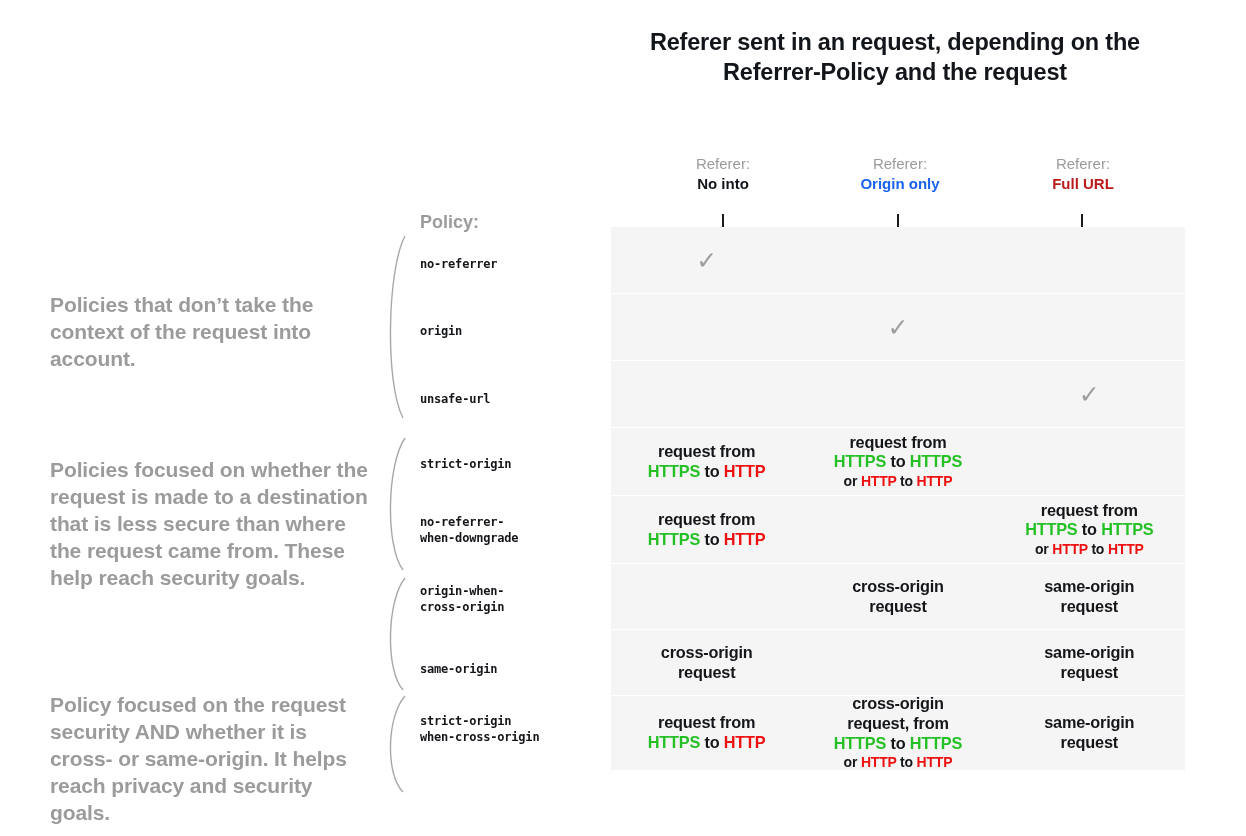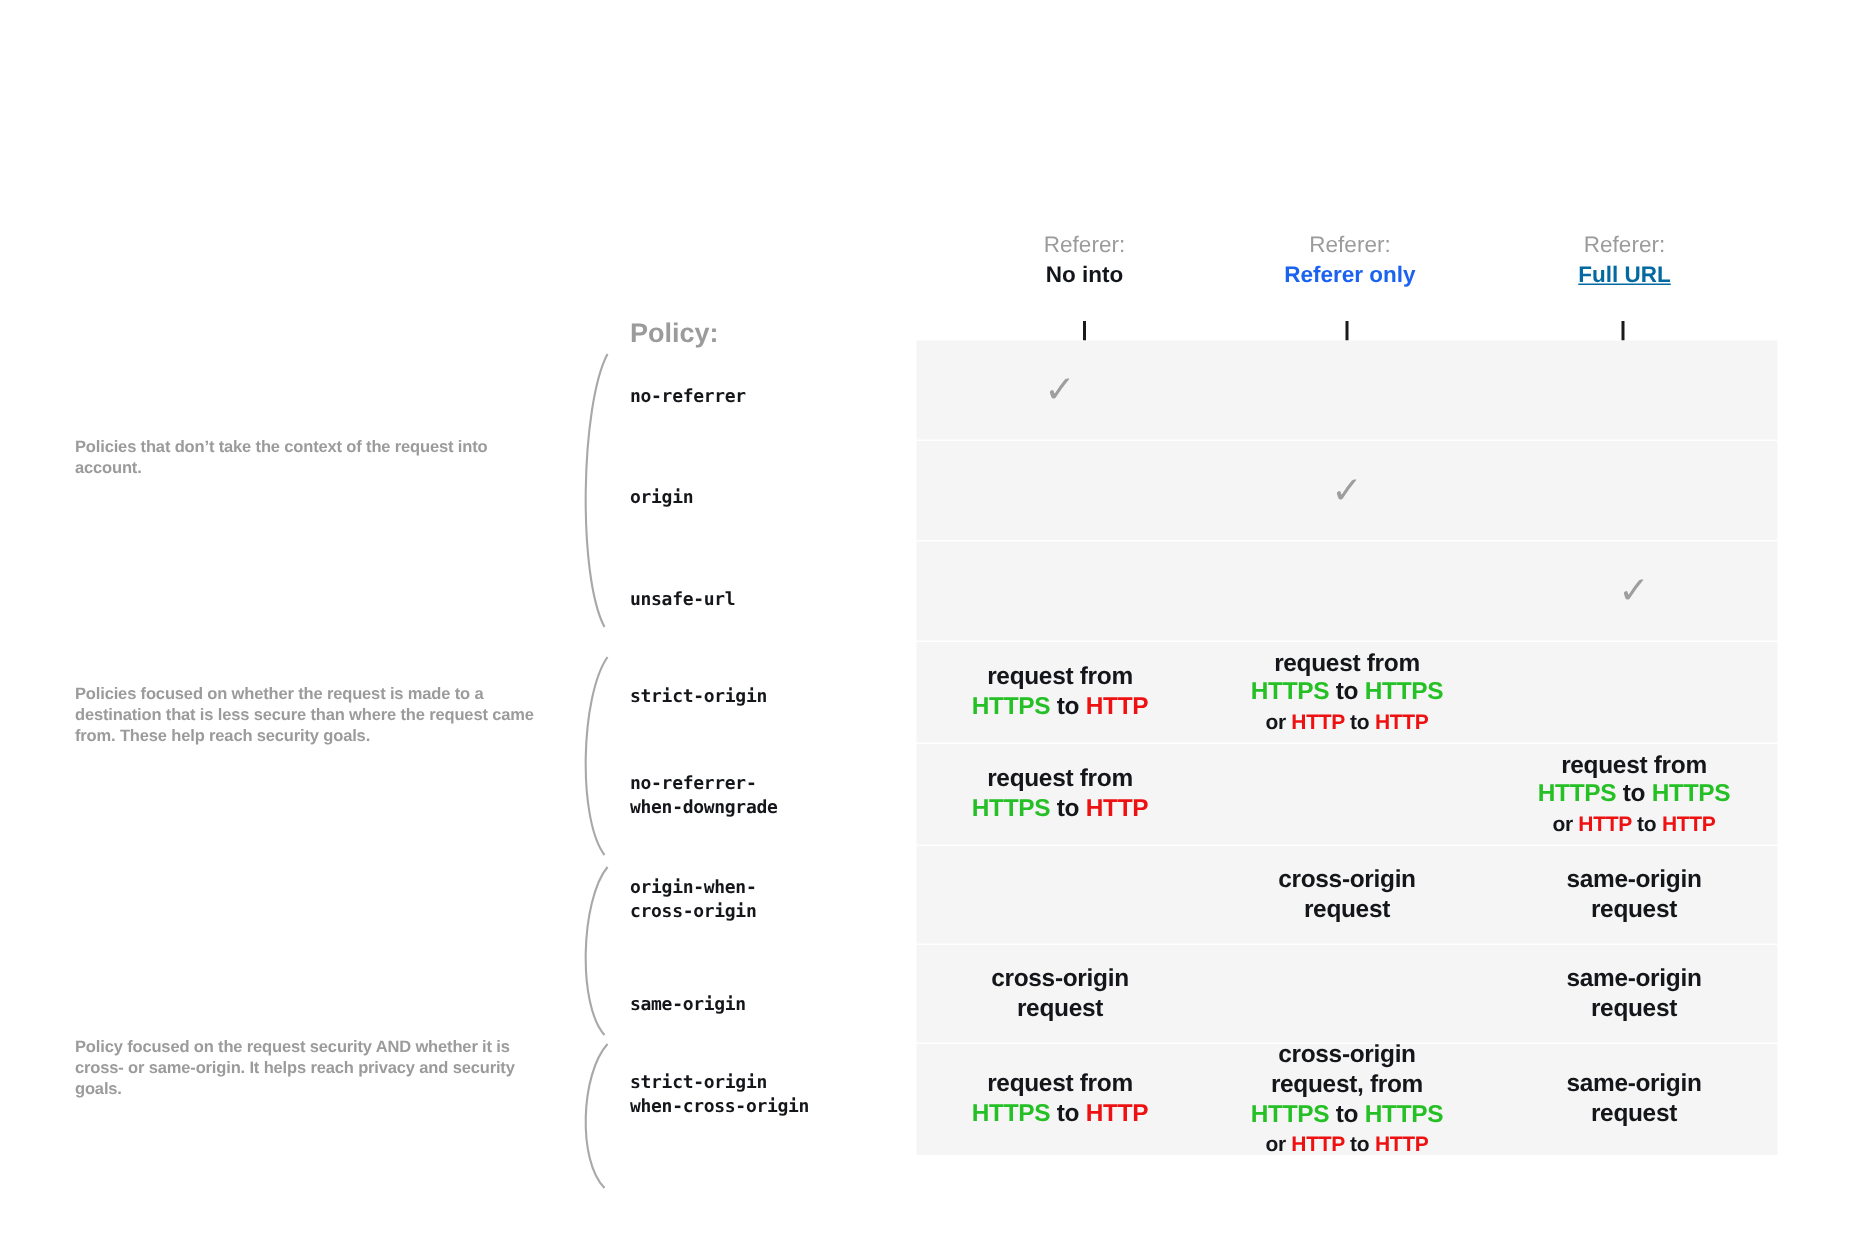--- a/index.html
+++ b/index.html
@@ -74,21 +74,21 @@
     top: 212px;
     font-size: 18px;
     color: #9b9b9b;
     font-weight: bold;
   }
 
   
   .group-desc {
     position: absolute;
     color: #9b9b9b;
-    font-size: 11px;
+    font-size: 21px;
     font-weight: bold;
     line-height: 1.29;
     letter-spacing: -0.1px;
   }
   .group-desc.g1 { left: 50px; top: 291px;  width: 320px; }
   .group-desc.g2 { left: 50px; top: 456px;  width: 330px; }
   .group-desc.g3 { left: 50px; top: 575px;  width: 330px; }
   .group-desc.g4 { left: 50px; top: 691px;  width: 320px; }
 
   
@@ -171,32 +171,33 @@
   .h-check  { height: 67px; }
   .h-tall   { height: 68px; }
   .h-mid    { height: 66px; }
   .h-last   { height: 74px; }
 </style>
 </head>
 <body>
 
 <div id="page">
 
+  <div class="title">Referer sent in an request, depending on the Referrer-Policy and the request</div>
 
   <div class="col-head c1">
     <span class="ch-lead">Referer:</span>
     <span class="ch-value" style="color: rgb(18, 21, 26);">No into</span>
   </div>
   <div class="col-head c2">
     <span class="ch-lead">Referer:</span>
-    <span class="ch-value" style="color: rgb(26, 98, 240);">Referer only</span>
+    <span class="ch-value" style="color: rgb(26, 98, 240);">Origin only</span>
   </div>
   <div class="col-head c3">
     <span class="ch-lead">Referer:</span>
-    <span class="ch-value" style="color: #0369a1; text-decoration: underline;">Full URL</span>
+    <span class="ch-value" style="color: #b91c1c;">Full URL</span>
   </div>
 
   <div class="tick t1"></div>
   <div class="tick t2"></div>
   <div class="tick t3"></div>
 
   <div class="policy-label">Policy:</div>
 
   <div class="group-desc g1">Policies that don’t take the context of the request into account.</div>
   <div class="group-desc g2">Policies focused on whether the request is made to a destination that is less secure than where the request came from.

